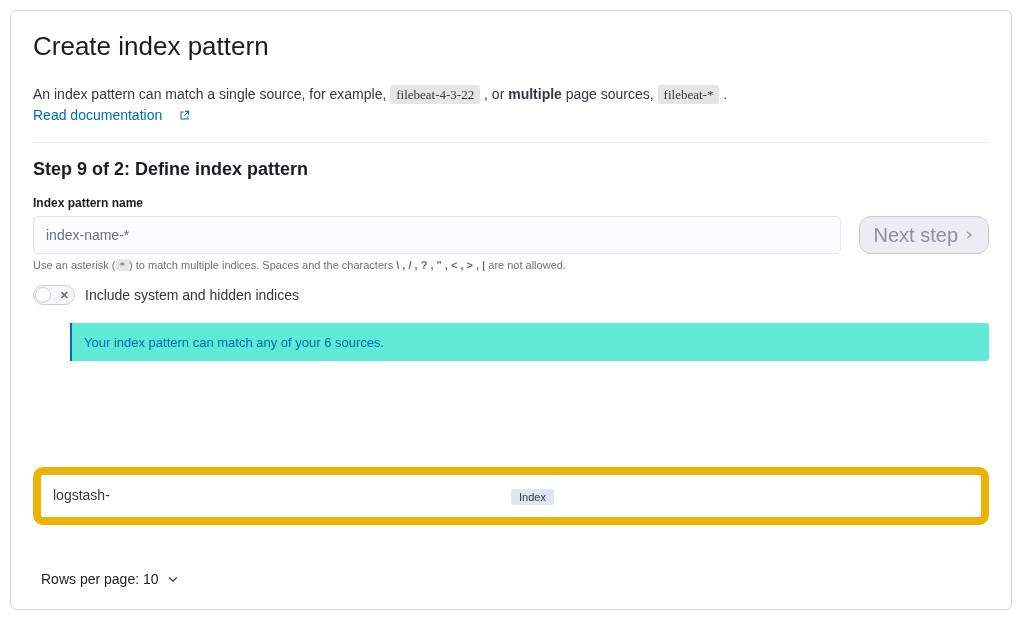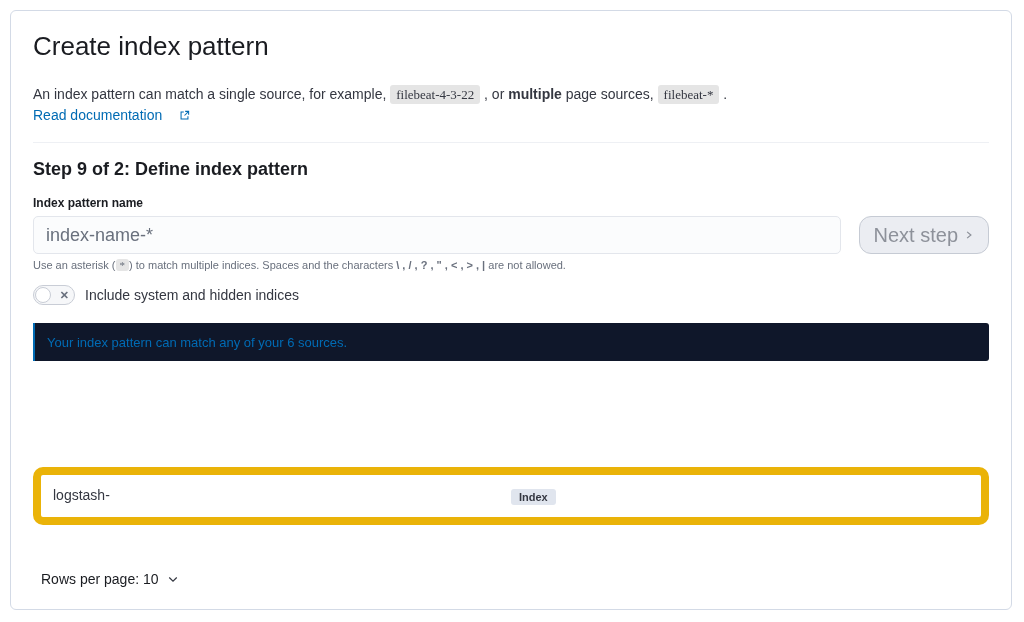--- a/index.html
+++ b/index.html
@@ -8,37 +8,37 @@
     .title { font-size: 26px; font-weight: 400; color: #1a1c21; margin-bottom: 22px; }
     .subtitle { font-size: 14px; color: #343741; line-height: 1.5; }
     .code { font-family: Liberation Serif, serif; background: #e5e5e5; padding: 2px 6px; border-radius: 3px; font-size: 13px; }
     .bold { font-weight: 700; }
     .doclink { color: #006BB4; text-decoration: none; font-size: 14px; display: inline-flex; align-items: center; gap: 17px; margin-top: 2px; }
     .doclink svg { width: 11px; height: 11px; }
     .hr { border: none; border-top: 1px solid #eef0f4; margin: 18px 0 16px; }
     .step { font-size: 18px; font-weight: 700; color: #1a1c21; margin-bottom: 16px; }
     .field-label { font-size: 12px; font-weight: 700; color: #1a1c21; margin-bottom: 6px; display: block; }
     .field-row { display: flex; gap: 18px; align-items: flex-start; }
-    .input { flex: 1; height: 38px; border: 1px solid #e3e6ec; border-radius: 5px; padding: 0 12px; font-size: 18px; color: #343741; background: #fbfcfd; }
+    .input { flex: 1; height: 38px; border: 1px solid #e3e6ec; border-radius: 5px; padding: 0 12px; font-size: 14px; color: #343741; background: #fbfcfd; }
     .input::placeholder { color: #69707D; }
     .next-btn { height: 38px; padding: 0 14px; border: 1px solid #c6cbd4; background: #ebedf2; color: #8d919a; border-radius: 12px; font-size: 20px; font-weight: 400; display: inline-flex; align-items: center; gap: 6px; cursor: not-allowed; }
     .next-btn svg { width: 10px; height: 10px; }
     .helptext { font-size: 11px; color: #69707D; margin-top: 5px; }
     .toggle-row { display: flex; align-items: center; gap: 10px; margin-top: 14px; }
     .toggle { width: 42px; height: 20px; border-radius: 10px; border: 1px solid #c9cdd6; background: #f6f7f9; position: relative; display: flex; align-items: center; }
     .toggle-knob { width: 16px; height: 16px; border-radius: 50%; background: #fff; border: 1px solid #c9cdd6; margin-left: 1px; }
     .toggle-x { position: absolute; right: 5px; font-size: 11px; color: #69707D; font-weight: 600; }
     .toggle-label { font-size: 14px; color: #343741; }
-    .callout { border-left: 2px solid #006BB4; background: #0f172a; padding: 10px 12px; margin-top: 18px; border-radius: 0 3px 3px 0; }
+    .callout { border-left: 2px solid #006BB4; background: #5eead4; padding: 10px 12px; margin-top: 18px; border-radius: 0 3px 3px 0; margin-left: 37px; }
     .callout-text { font-size: 13px; color: #006BB4; }
 
     .highlight-row { position: absolute; left: 22px; right: 22px; bottom: 84px; border: 8px solid #eab308; border-radius: 10px; padding: 12px 10px; display: flex; align-items: flex-start; }
     .cell-name { flex: 0 0 50%; font-size: 14px; color: #343741; padding-left: 2px; }
     .cell-badge { }
-    .badge { background: #e0e5ee; color: #343741; font-size: 11px; padding: 2px 8px; border-radius: 3px; font-weight: 700; }
+    .badge { background: #e0e5ee; color: #343741; font-size: 11px; padding: 2px 8px; border-radius: 3px; font-weight: 400; }
 
     .pager { position: absolute; left: 30px; bottom: 22px; display: inline-flex; align-items: center; gap: 8px; font-size: 14px; color: #1a1c21; margin-top: 18px; }
     .pager svg { width: 12px; height: 12px; }
   </style>
 </head>
 <body>
 
 <div class="panel">
 
   <h1 class="title">Create index pattern</h1>

